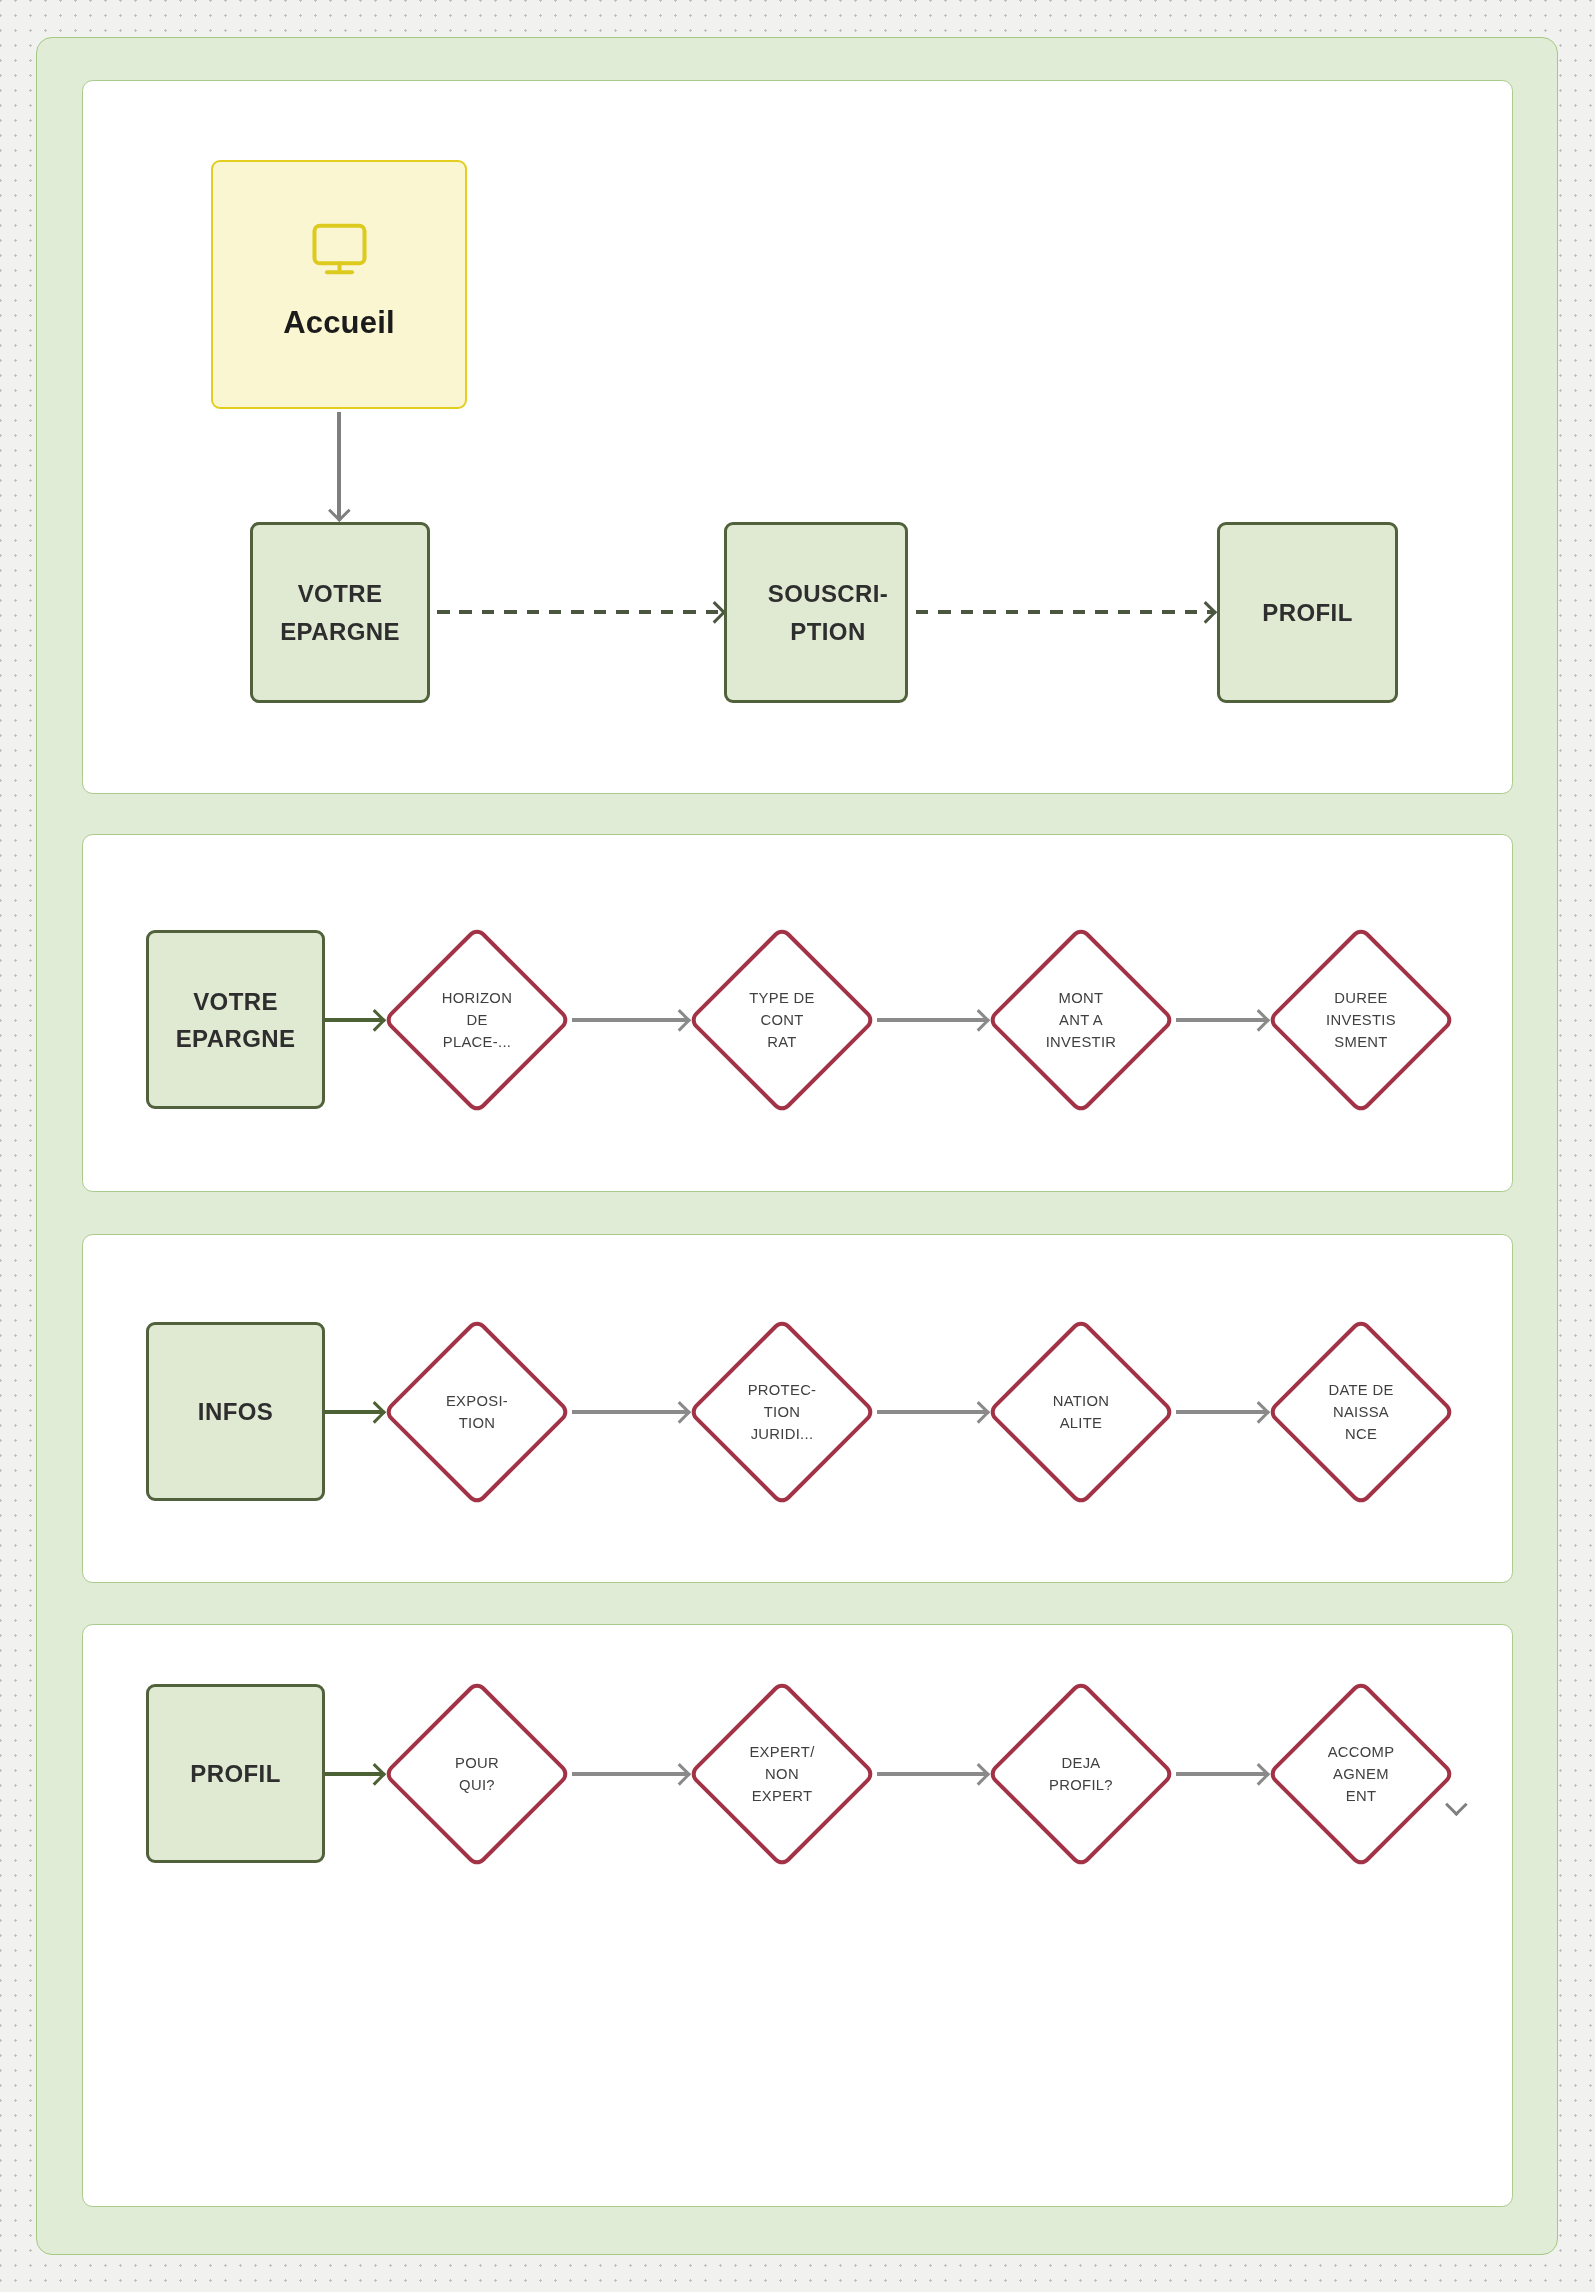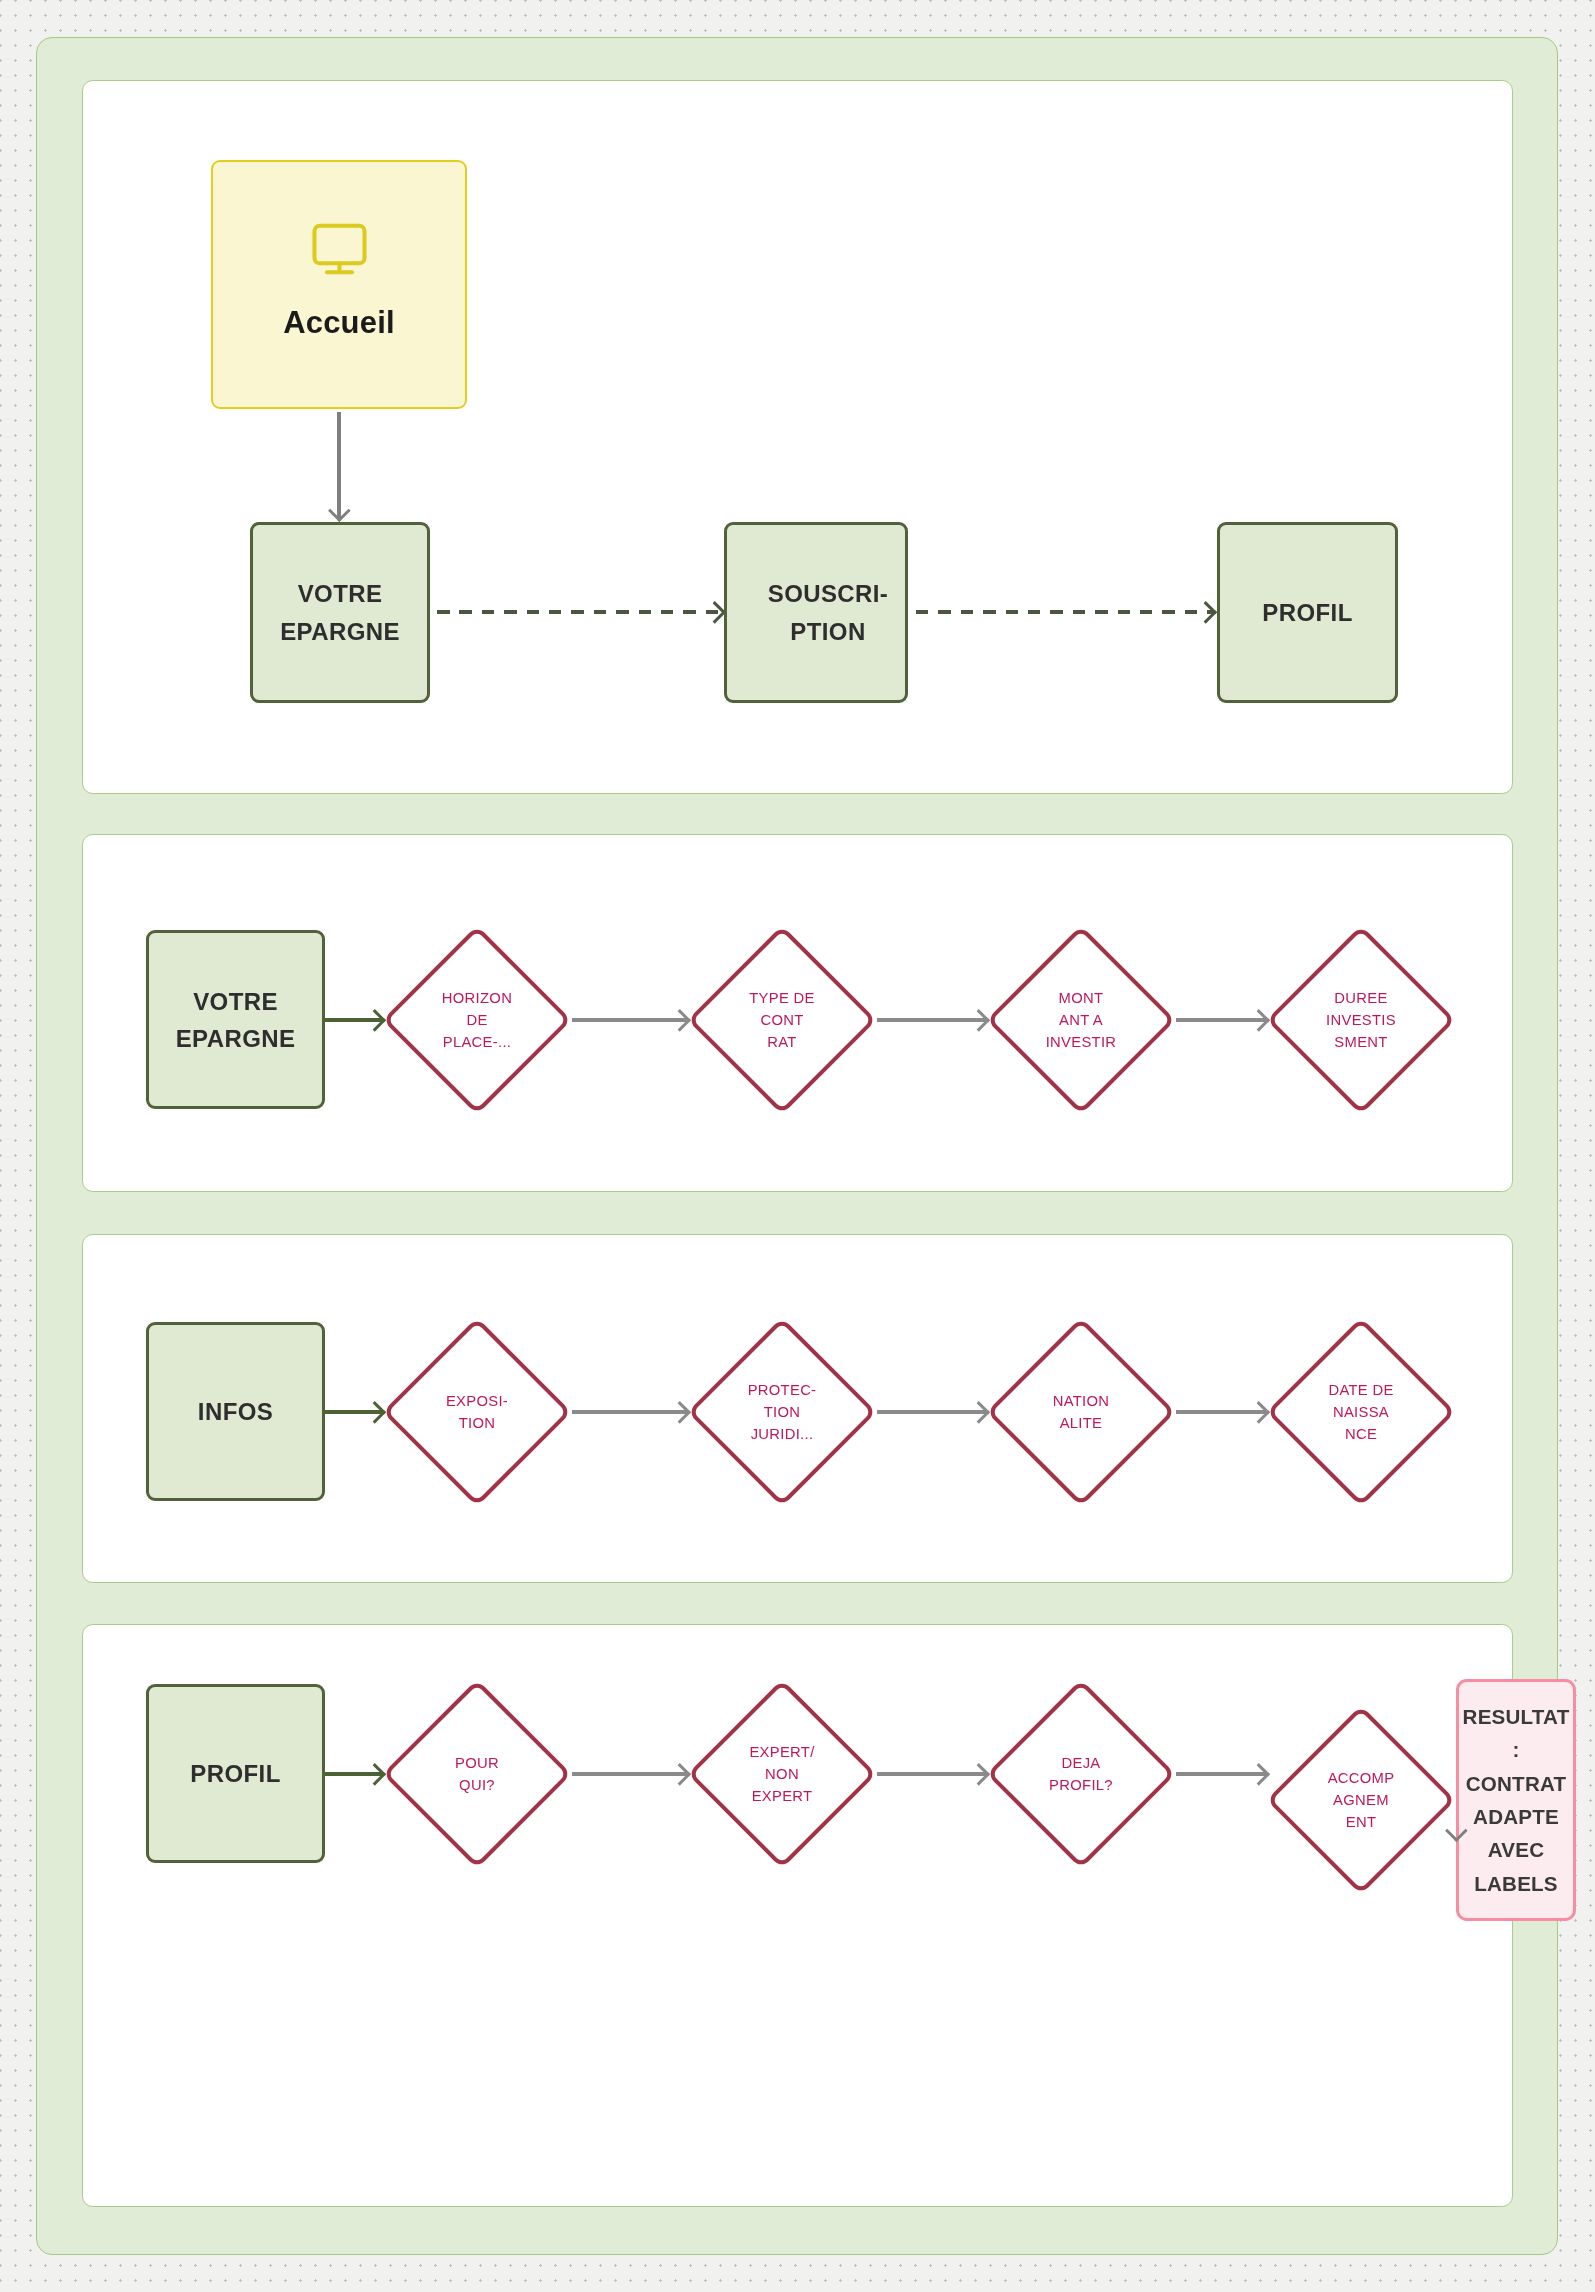--- a/index.html
+++ b/index.html
@@ -57,21 +57,21 @@
   
   .diamond-wrap{position:relative;width:190px;height:190px;flex-shrink:0;}
   .diamond-shape{
     position:absolute;left:28px;top:28px;width:134px;height:134px;box-sizing:border-box;
     background:#ffffff;border:4px solid #a23246;border-radius:10.7px;
     transform:rotate(45deg);
   }
   .diamond-label{
     position:absolute;inset:0;display:flex;align-items:center;justify-content:center;
     text-align:center;font-size:14.8px;line-height:1.5;letter-spacing:0.3px;
-    color:#be185d;white-space:pre-line;
+    color:#404040;white-space:pre-line;
   }
 
   
   .h-arrow{position:relative;height:3.6px;flex-shrink:0;margin-top:93px;--c:#8a8a8a;background:var(--c);}
   .h-arrow::after{
     content:"";position:absolute;right:0;top:50%;width:12.5px;height:12.5px;
     border-top:3.6px solid var(--c);border-right:3.6px solid var(--c);
     transform:translateY(-50%) rotate(45deg);
   }
   .h-arrow.green-a{--c:#4c6134;}
@@ -231,25 +231,19 @@
         <div class="h-arrow gray-a" style="width:90px;"></div>
 
         <div class="stack">
           <div class="diamond-wrap">
             <div class="diamond-shape"></div>
             <div class="diamond-label">ACCOMP
 AGNEM
 ENT</div>
           </div>
           <div class="v-arrow"></div>
-          <div class="node pink">
-            <div class="node-label">RESULTAT :
-CONTRAT
-ADAPTE
-AVEC LABELS</div>
-          </div>
         </div>
       </div>
     </section>
 
   </div>
 </div>
 
 
 </body></html>

